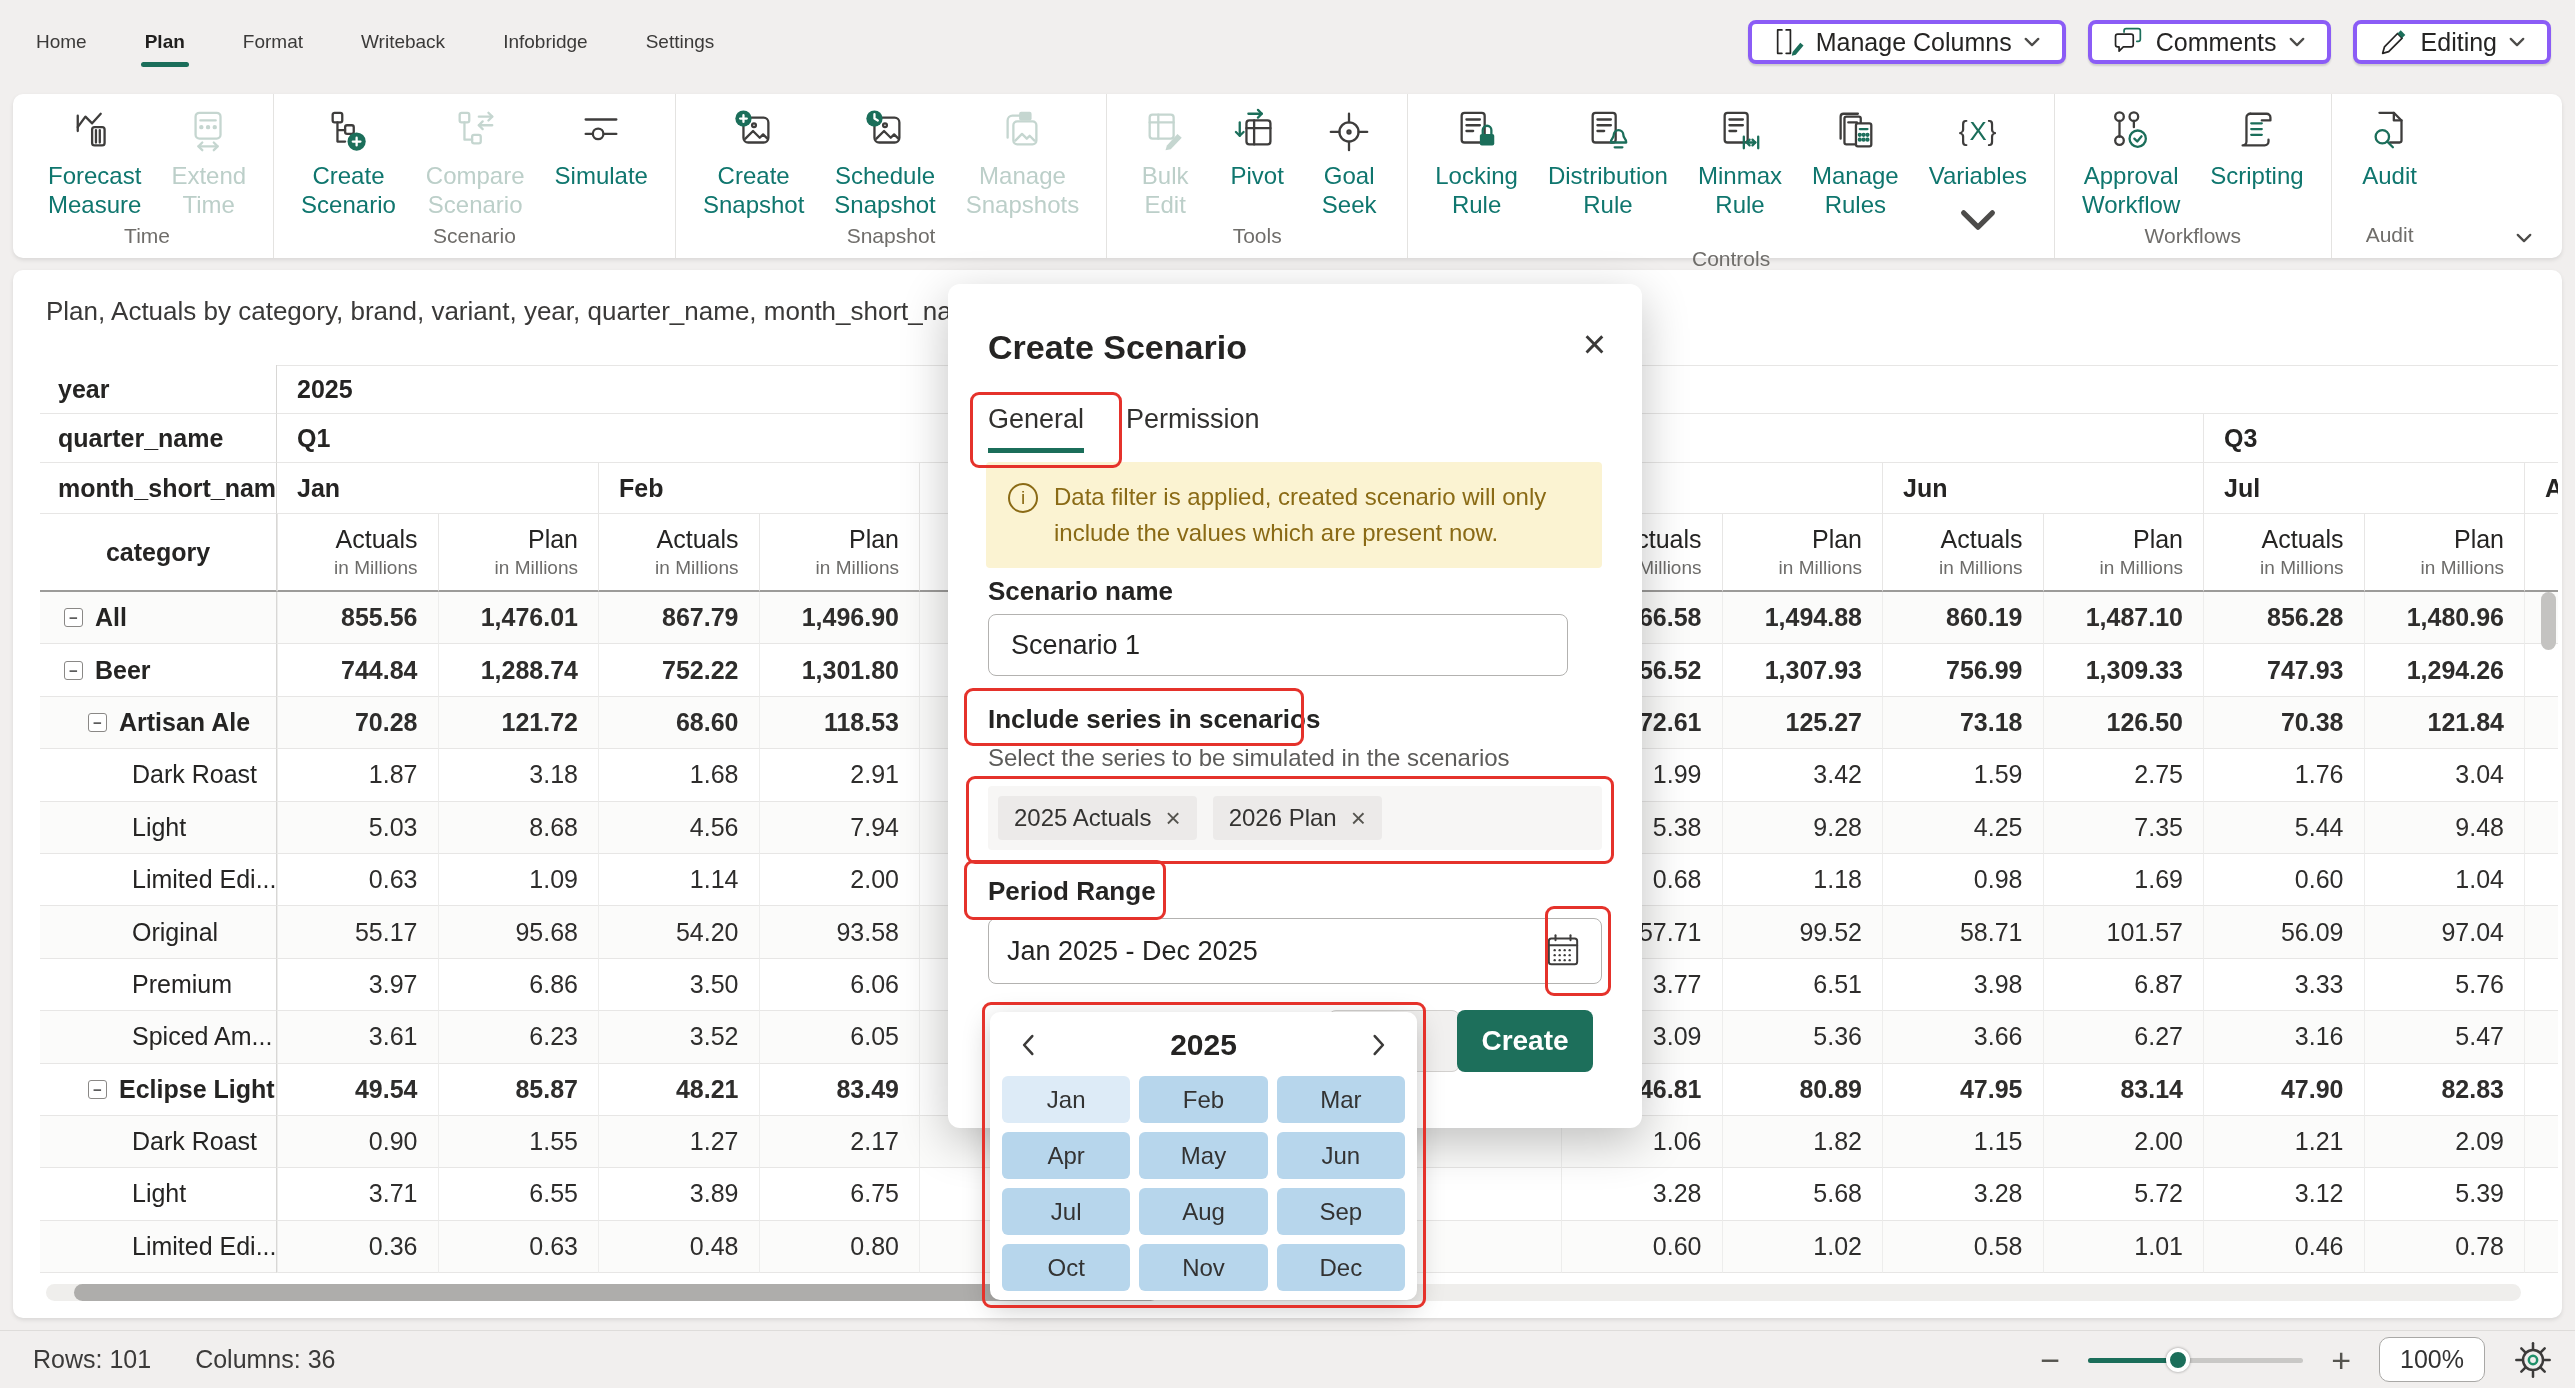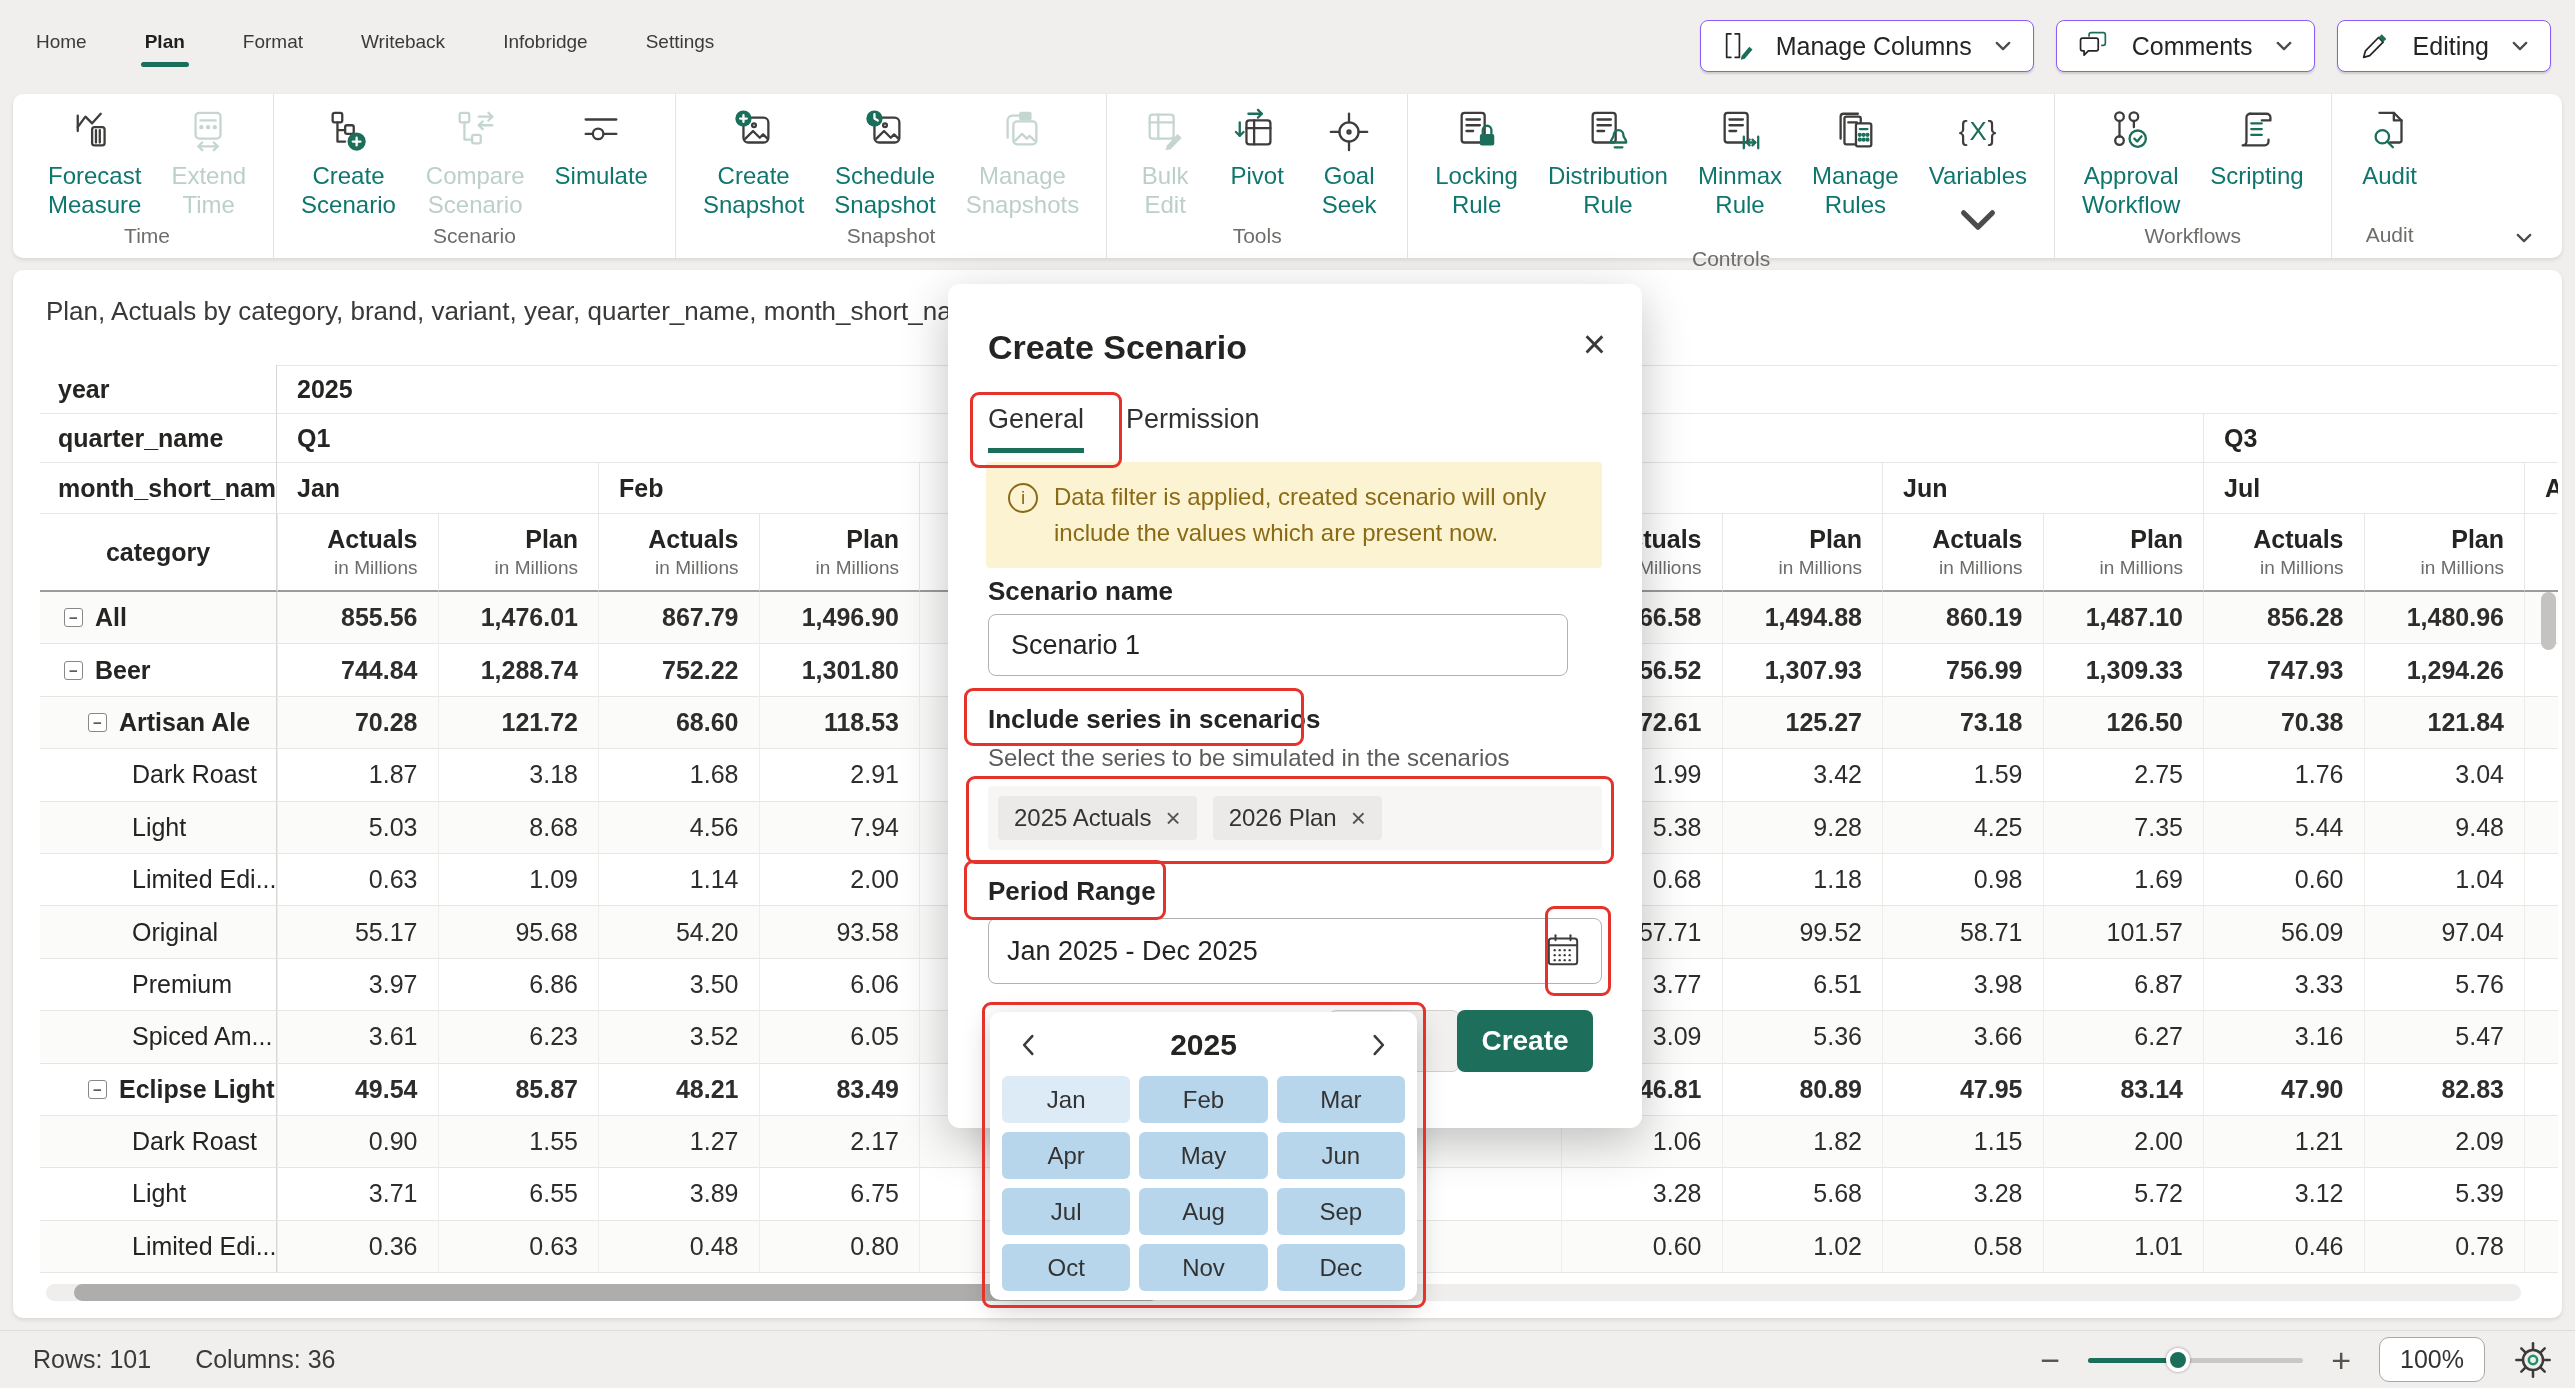--- a/index.html
+++ b/index.html
@@ -6,21 +6,21 @@
   body{margin:0;background:#e8e6e4;font-family:"Liberation Sans",sans-serif}
   #app{position:relative;width:2575px;height:1388px;background:#f1efee;overflow:hidden;color:#252423}
 
   
   #menubar{position:absolute;left:0;top:0;right:0;height:92px}
   #menu-items{position:absolute;left:34px;top:0;height:84px;display:flex;align-items:center;gap:54px}
   .menu-item{font-size:19px;color:#3b3a39;cursor:pointer;position:relative;padding:2px}
   .menu-item.active{font-weight:700;color:#201f1e}
   .menu-item.active::after{content:"";position:absolute;left:-2px;right:-2px;bottom:-12px;height:5px;border-radius:3px;background:var(--accent)}
   #top-actions{position:absolute;right:24px;top:20px;display:flex;gap:22px}
-  .action-btn{height:52px;display:flex;align-items:center;gap:21px;padding:0 20px;background:#fff;border:1px solid #8b5cf6;border-radius:8px;box-shadow:0 2px 2px rgba(0,0,0,.14);font-size:25px;color:#252423;cursor:pointer}
+  .action-btn{height:44px;display:flex;align-items:center;gap:10px;padding:0 20px;background:#fff;border:4px solid #8b5cf6;border-radius:8px;box-shadow:0 2px 2px rgba(0,0,0,.14);font-size:25px;color:#252423;cursor:pointer}
   .action-btn .aicon svg{width:34px;height:34px;display:block}
   .chev svg{display:block}
 
   
   #ribbon{position:absolute;left:13px;right:13px;top:94px;height:164px;background:#fff;border-radius:10px;box-shadow:0 2px 4px rgba(0,0,0,.10);display:flex;padding:0 8px}
   .rgroup{position:relative;display:flex;flex-direction:column;padding:6px 12px 2px}
   .rgroup:not(:first-child){border-left:1px solid #e4e3e1}
   .ritems{display:flex;flex:1;align-items:flex-start}
   .ritem{display:flex;flex-direction:column;align-items:center;gap:7px;padding:8px 15px 0;cursor:pointer;min-width:92px}
   .ritem svg{width:46px;height:46px;color:#3e3d3c;display:block}
@@ -40,21 +40,21 @@
   #pivot{position:absolute;left:27px;top:95px;width:2518px;height:912px;overflow:hidden;display:grid;align-content:start;
          grid-template-columns:237px repeat(14,160.5px) 53px;
          grid-template-rows:49px 49px 51px 78px repeat(13,52.4px)}
   .c{display:flex;align-items:center;border-bottom:1px solid #e7e6e5;font-size:25px;background:#fff;overflow:hidden;white-space:nowrap}
   .hl{font-weight:700;border-right:1px solid #d8d7d5;padding-left:18px;color:#252423}
   .hv{font-weight:600;padding-left:20px;border-left:1px solid #e7e6e5;color:#252423}
   .yt{border-top:1px solid #e7e6e5}
   .nbl{border-left:none}
   .cath{justify-content:center;font-weight:600;border-right:1px solid #d8d7d5;border-bottom:2px solid #9c9b99}
   .mh{flex-direction:column;align-items:flex-end;justify-content:center;padding-right:20px;border-left:1px solid #e7e6e5;border-bottom:2px solid #9c9b99}
-  .mh .m1{font-size:25px;font-weight:700;color:#252423;line-height:1.15}
+  .mh .m1{font-size:25px;font-weight:400;color:#252423;line-height:1.15}
   .mh .m2{font-size:19px;color:#6d6c6a;margin-top:3px}
   .lab{border-right:1px solid #d8d7d5;gap:12px;color:#252423}
   .val{justify-content:flex-end;padding-right:20px;border-left:1px solid #ededec;color:#2e2d2c}
   .fw{font-weight:700}
   .alt{background:#fbfbfa}
   .exp{width:19px;height:19px;border:1.5px solid #8a8886;border-radius:3px;display:flex;align-items:center;justify-content:center;font-size:15px;line-height:1;color:#555;flex:none;background:#fff;cursor:pointer}
   #hscroll{position:absolute;left:33px;top:1014px;width:2475px;height:17px;border-radius:9px;background:#efeeec}
   #hthumb{position:absolute;left:28px;top:0;width:1085px;height:17px;border-radius:9px;background:#aeadab;cursor:pointer}
   #vthumb{position:absolute;right:6px;top:322px;width:15px;height:58px;border-radius:8px;background:#c4c3c1;cursor:pointer}
 

